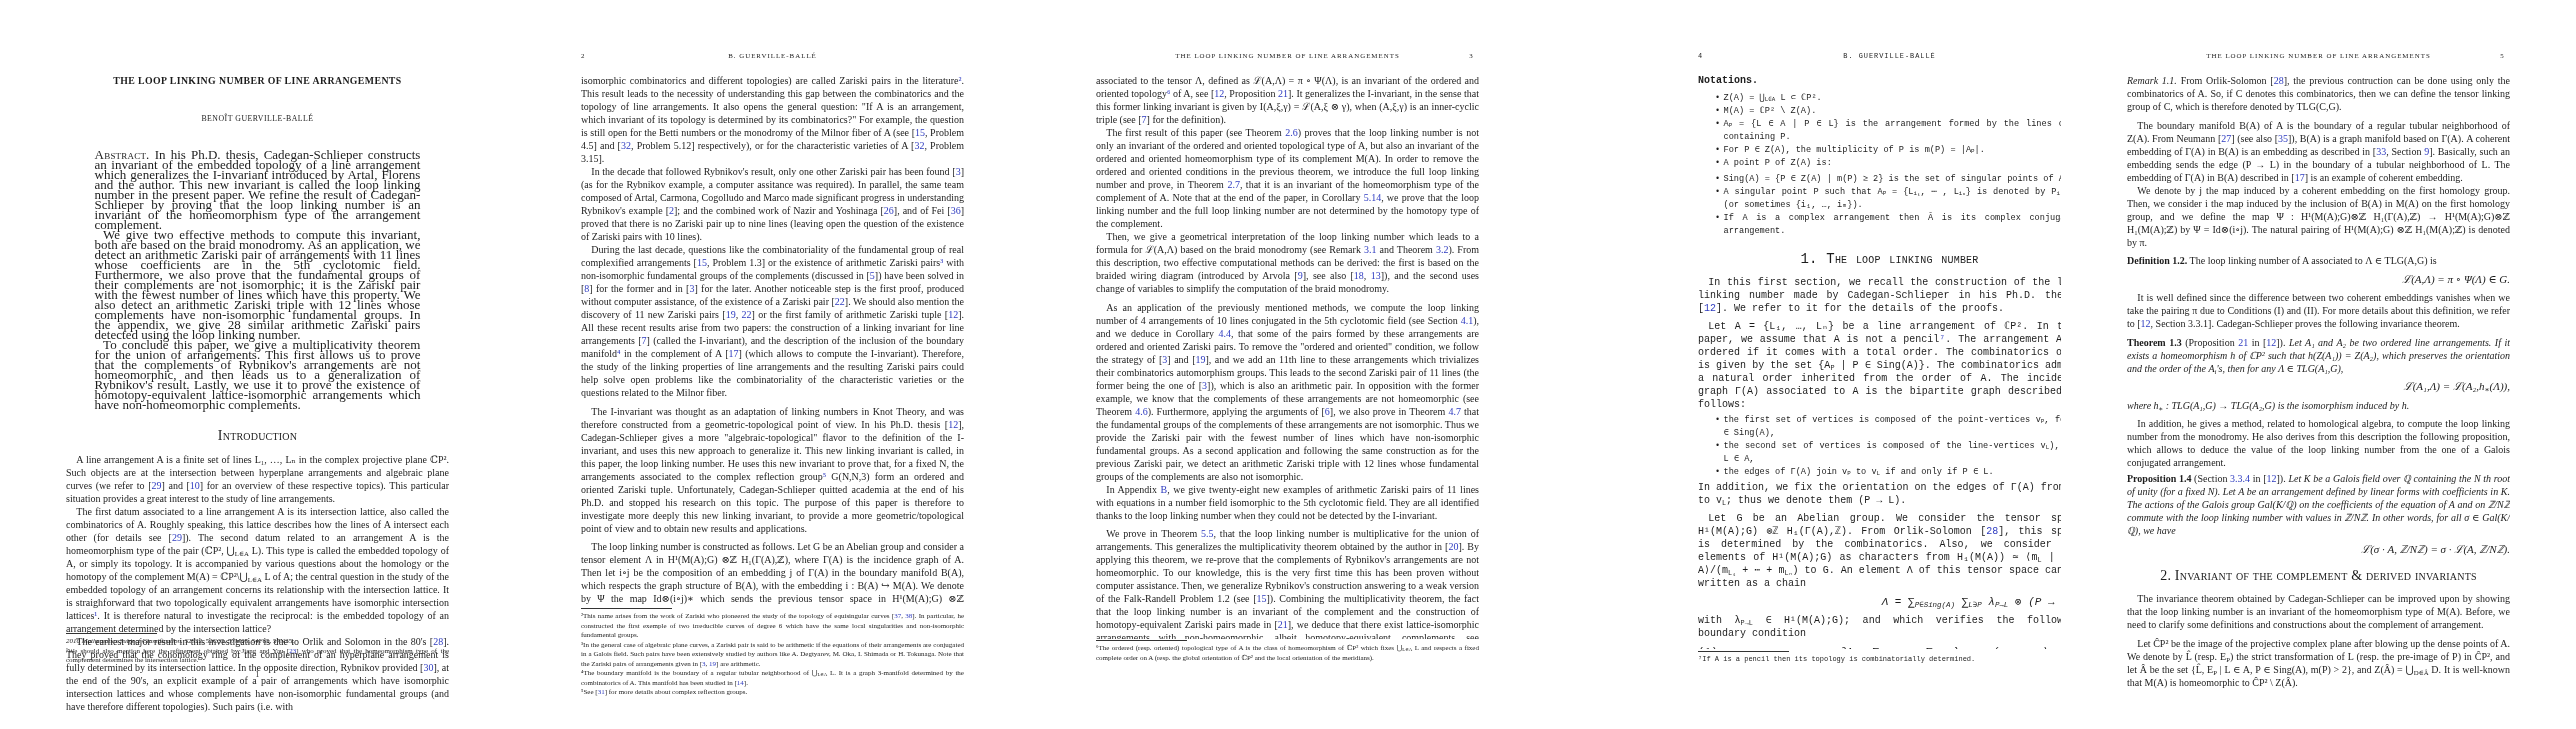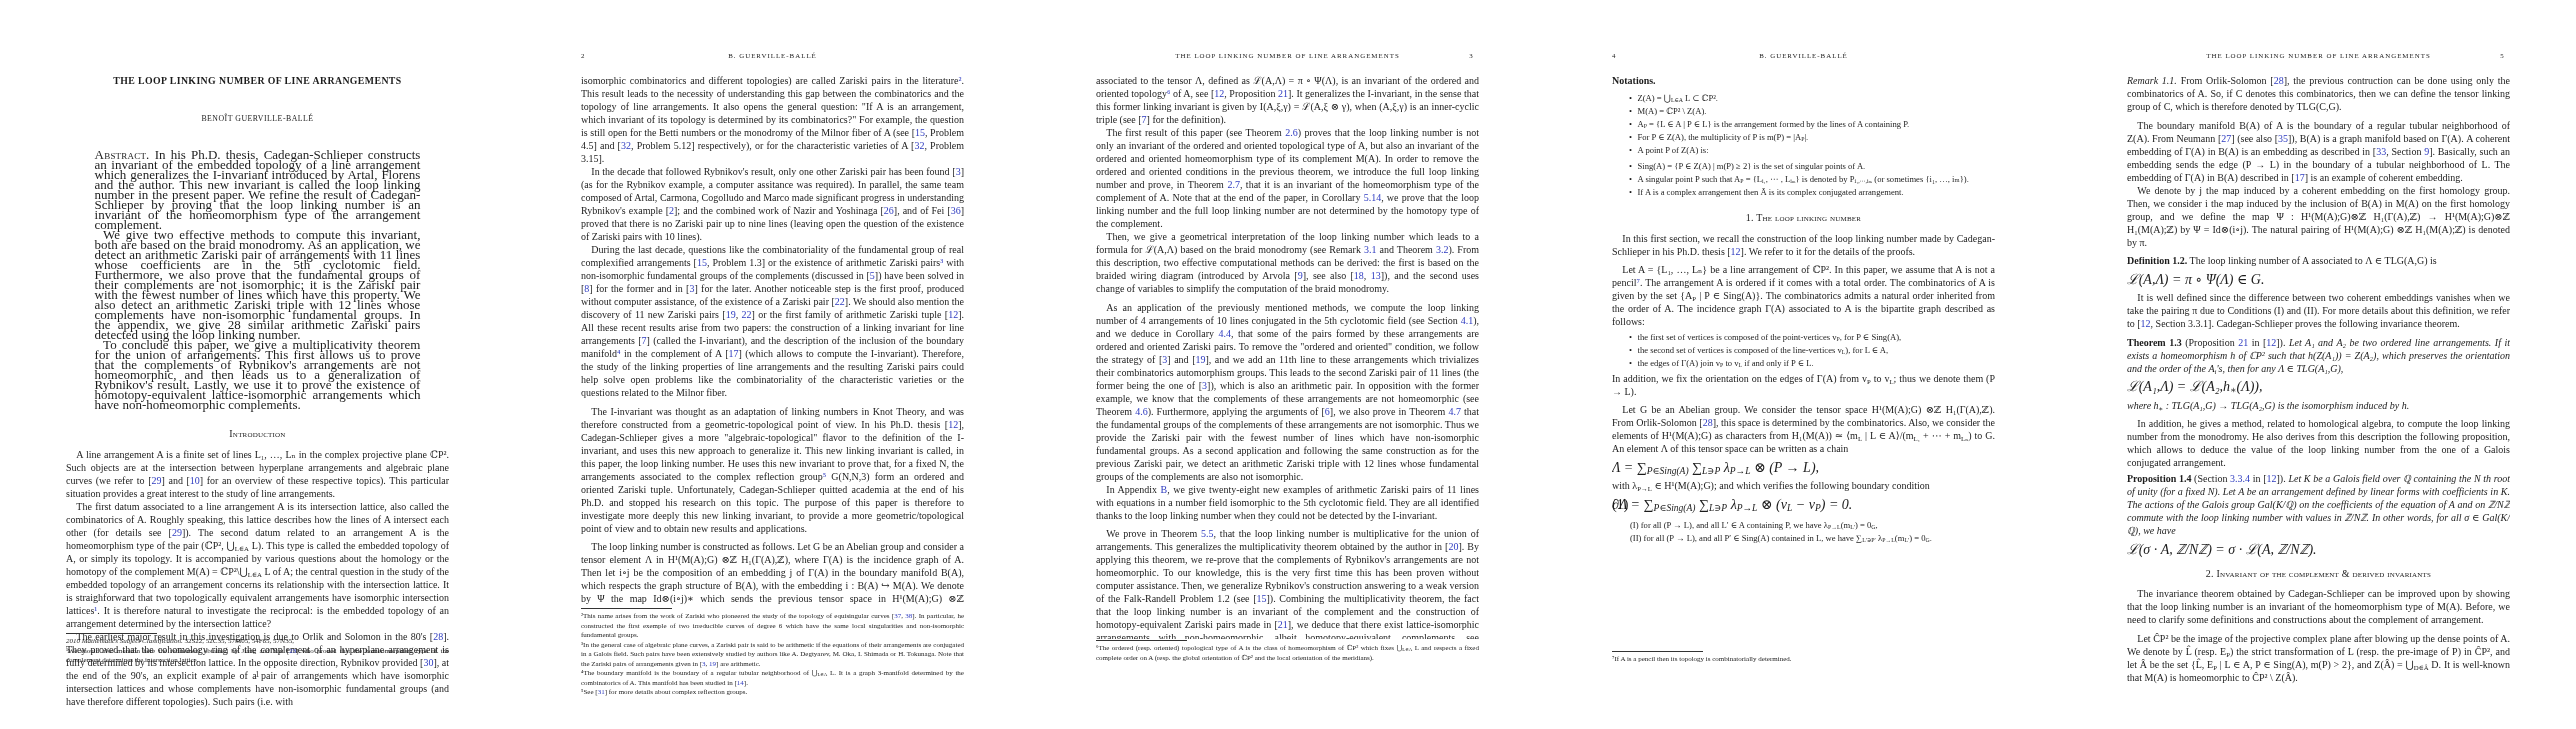--- a/index.html
+++ b/index.html
@@ -2,41 +2,41 @@
 <html style="--link: #2e3bc0; --text: #1c1c1c; --wm: #4f4f4f;font-size:9.7px"><head>
 <meta charset="utf-8">
 <style>
   :root{ --link:#2e3bc0; --text:#1c1c1c; --wm:#4f4f4f; }
   *{margin:0;padding:0;box-sizing:border-box;}
   html,body{background:#ffffff;}
   body{width:2576px;height:729px;font-family:"Liberation Serif","DejaVu Serif",serif;color:var(--text);position:relative;overflow:hidden;}
   .sheet{position:absolute;left:0;top:0;width:2574px;height:729px;background:#fff;}
   .wm{position:absolute;left:22px;top:365px;transform:translate(-50%,-50%) rotate(-90deg);white-space:pre;font-size:16.4px;letter-spacing:0.6px;color:var(--wm);}
   .page{position:absolute;top:0;width:515px;height:729px;overflow:hidden;background:#fff;}
-  .p1{left:0;} .p2{left:515px;} .p3{left:1030px;} .p4{left:1546px;} .p5{left:2061px;}
+  .p1{left:0;} .p2{left:515px;} .p3{left:1030px;} .p4{left:1632px;font-family:Liberation Mono, monospace;} .p5{left:2061px;}
   .phead{position:absolute;top:52px;left:66px;width:383px;display:flex;align-items:baseline;font-size:6.9px;letter-spacing:1px;}
   .phead .slot{min-width:9.7px;}
   .phead .rh{flex:1;text-align:center;}
   .pbody{position:absolute;top:74px;left:66px;width:383px;overflow:hidden;}
   .p{font-size:10px;line-height:13px;text-align:justify;}
   .ind{text-indent:10.3px;}
   .cont{text-indent:0;}
   .gap{height:5.5px;}
   .gap-s{height:3px;}
   .title{margin-top:75px;text-align:center;font-size:9.8px;letter-spacing:0.4px;}
   .author{margin-top:28px;text-align:center;font-size:7.8px;letter-spacing:0.5px;}
   .abstract{margin:27px 28.6px 0 28.6px;font-size:13px;line-height:10px;text-align:justify;}
   .abstract p{text-indent:8.5px;}
   .abstract p:first-child{text-indent:0;}
   .abs-label{font-variant:small-caps;letter-spacing:0.2px;}
-  .schead{margin:16px 0 8.5px 0;text-align:center;font-weight:normal;font-variant:small-caps;font-size:10px;letter-spacing:0.2px;}
+  .schead{margin:16px 0 8.5px 0;text-align:center;font-weight:normal;font-variant:small-caps;font-size:14px;letter-spacing:0.2px;}
   .blabel{font-weight:bold;}
   .itlabel{font-style:italic;}
   .it{font-style:italic;}
-  .eq{position:relative;text-align:left;font-style:italic;font-size:14px;line-height:13px;margin:5.5px 0;}
+  .eq{position:relative;text-align:right;font-style:italic;font-size:11px;line-height:13px;margin:5.5px 0;}
   .eqtag{position:absolute;left:0;top:0;font-style:normal;}
   ul.bullets{list-style:none;margin:2.4px 0 2.4px 17px;}
   ul.bullets li{font-size:8.6px;line-height:13px;text-align:justify;padding-left:8.5px;position:relative;}
   ul.bullets li::before{content:"\2022";position:absolute;left:0;}
   ul.dashes{list-style:none;margin:0 0 0 20.7px;}
   ul.dashes li{font-size:8.6px;line-height:13px;padding-left:9.7px;position:relative;}
   ul.dashes li::before{content:"\2013";position:absolute;left:0;}
   .tlg{font-size:8.6px;line-height:13px;text-align:justify;padding-left:18px;}
   .fnblock{position:absolute;left:66px;width:383px;font-size:7px;line-height:9.5px;text-align:justify;}
   .fnrule{width:91px;border-top:0.7px solid #333;margin-bottom:3px;}

